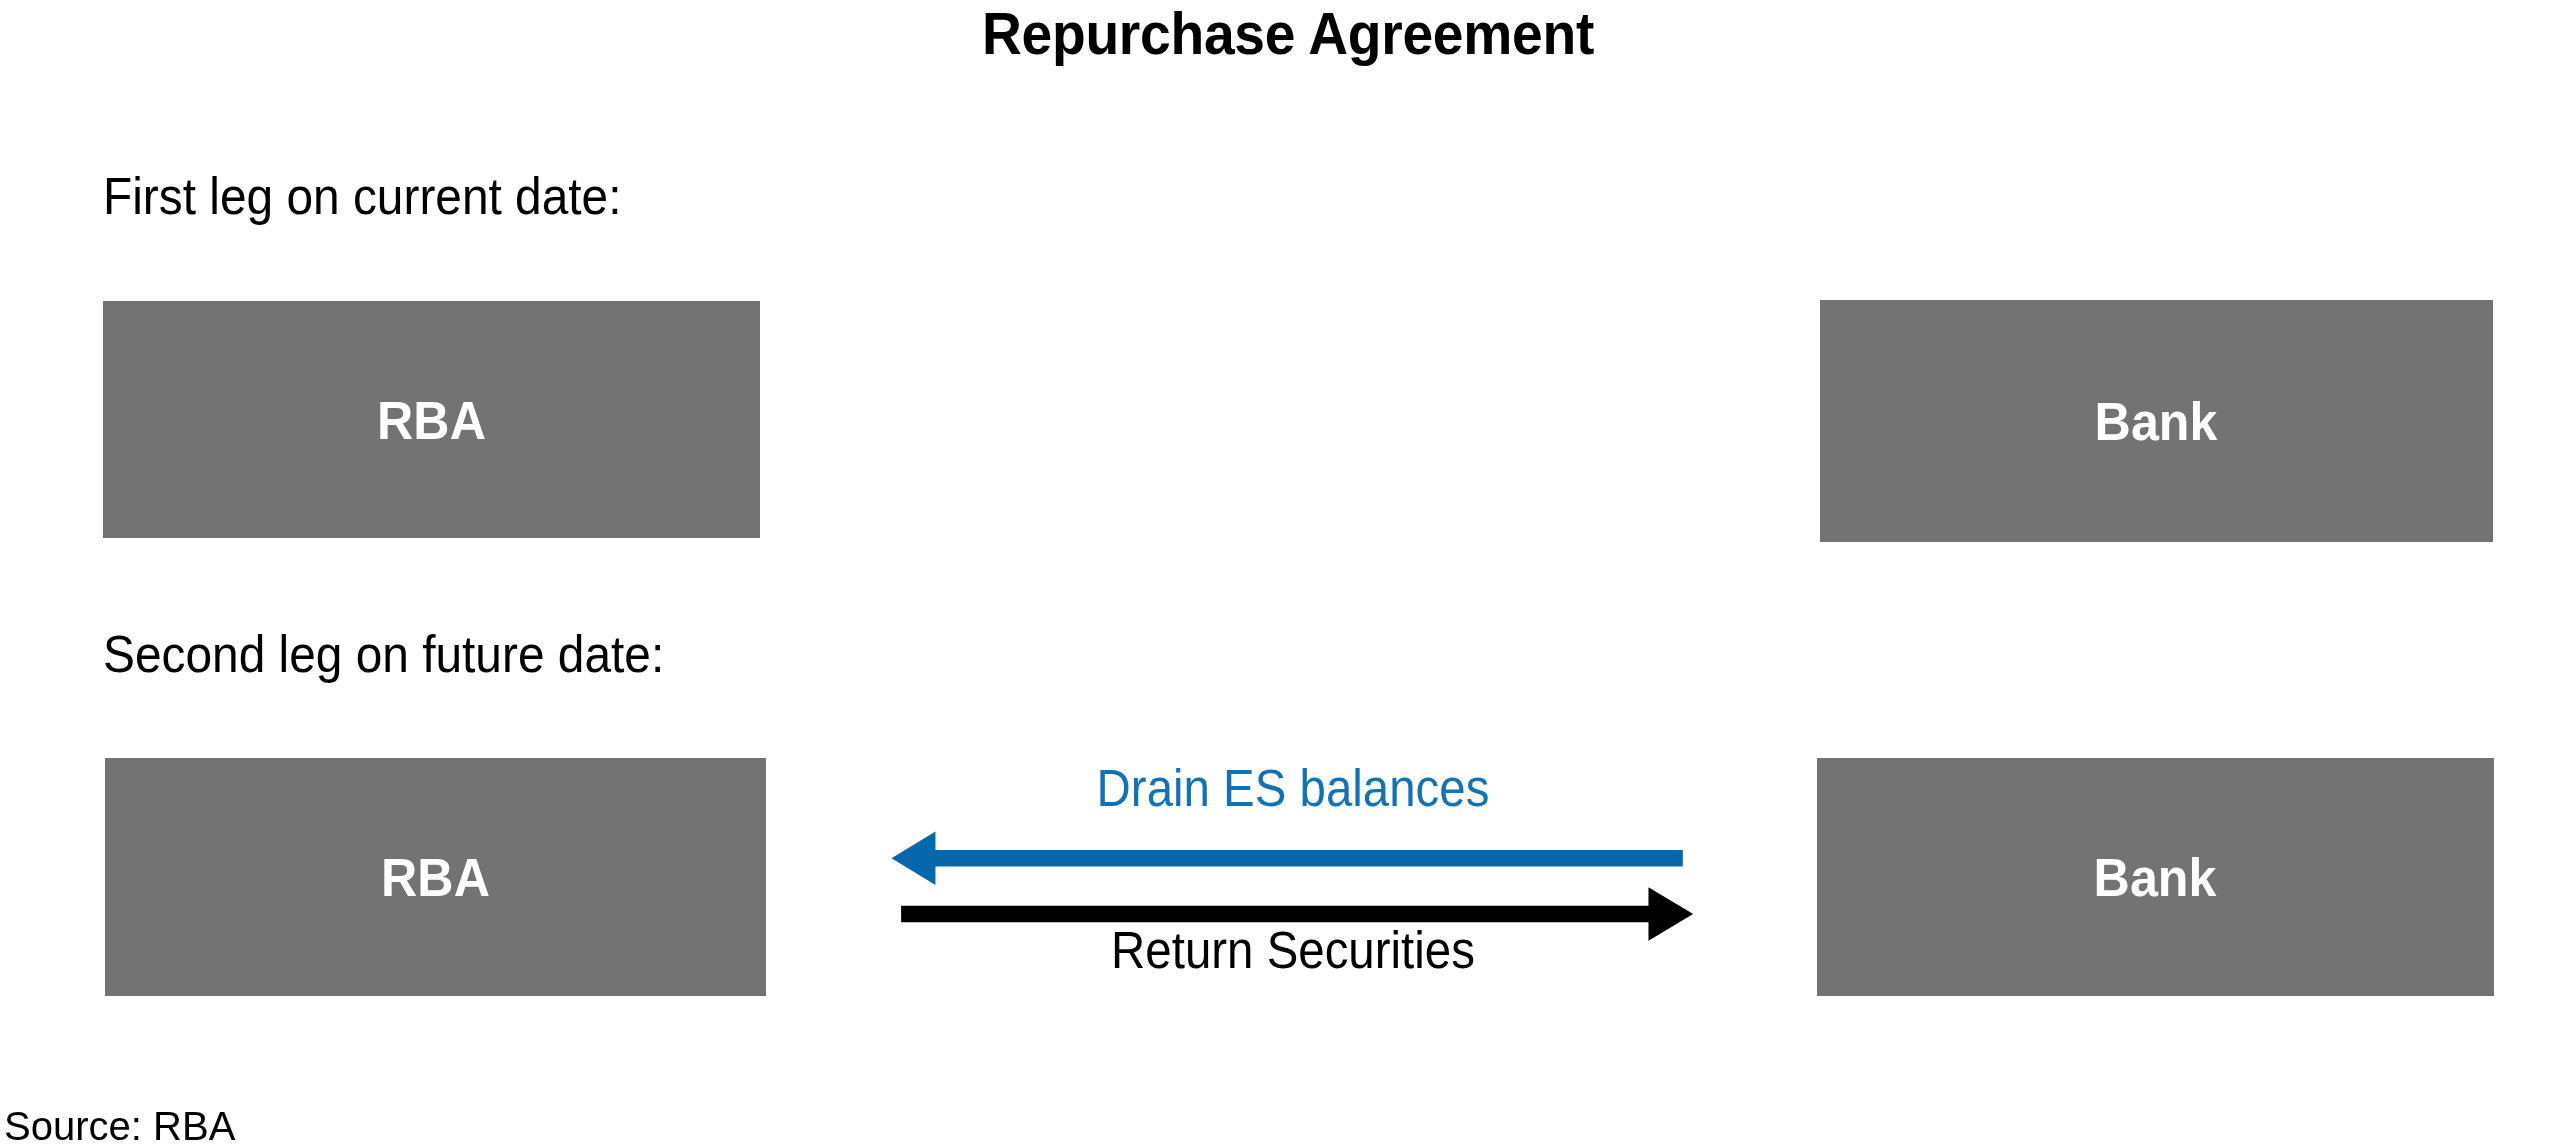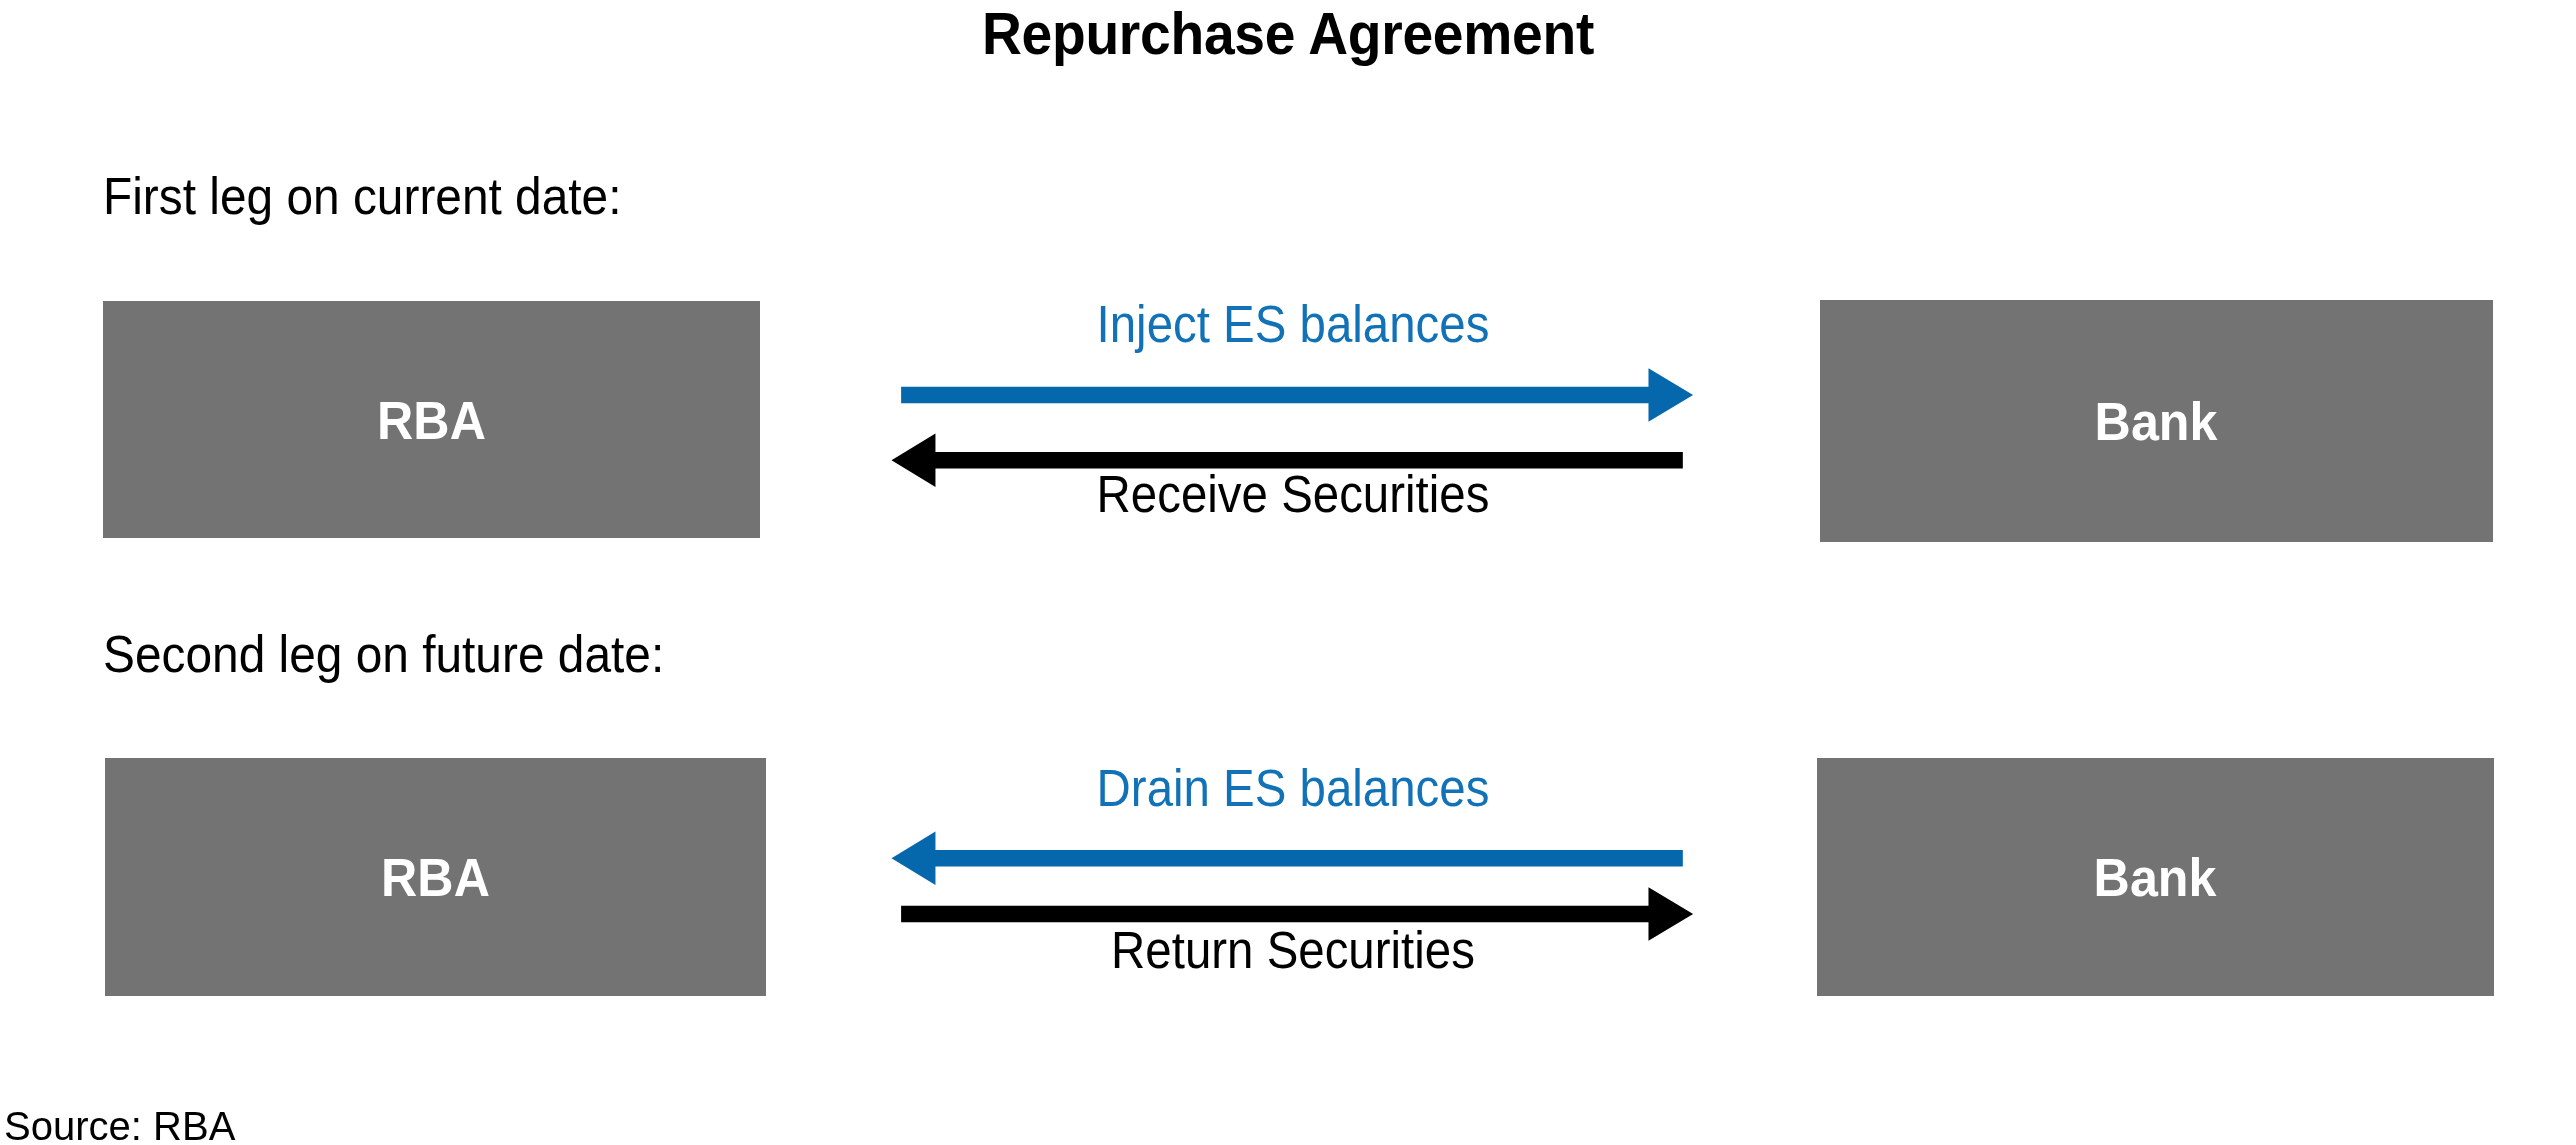--- a/index.html
+++ b/index.html
@@ -135,34 +135,20 @@
   <div class="leg-caption" id="caption-first">First leg on current date:</div>
 
   <div class="entity-box" id="box-rba-1">
     <span class="entity-label">RBA</span>
   </div>
 
   <div class="entity-box" id="box-bank-1">
     <span class="entity-label">Bank</span>
   </div>
 
-  <div class="flow-group" id="flow-first">
-
-    <div class="flow-label blue" id="label-inject">Inject ES balances</div>
-
-    <svg class="arrow-svg" id="arrow-inject" viewBox="0 0 1185 90">
-      <path d="M 22 33 L 1110 33 L 1110 6 L 1175 45 L 1110 84 L 1110 57 L 22 57 Z" fill="#0668ac"></path>
-    </svg>
-
-    <svg class="arrow-svg" id="arrow-receive" viewBox="0 0 1185 90">
-      <path d="M 1160 32 L 72 32 L 72 5 L 8 44 L 72 83 L 72 56 L 1160 56 Z" fill="#000000"></path>
-    </svg>
-
-    <div class="flow-label black" id="label-receive">Receive Securities</div>
-  </div>
 
   <div class="leg-caption" id="caption-second">Second leg on future date:</div>
 
   <div class="entity-box" id="box-rba-2">
     <span class="entity-label">RBA</span>
   </div>
 
   <div class="entity-box" id="box-bank-2">
     <span class="entity-label">Bank</span>
   </div>

